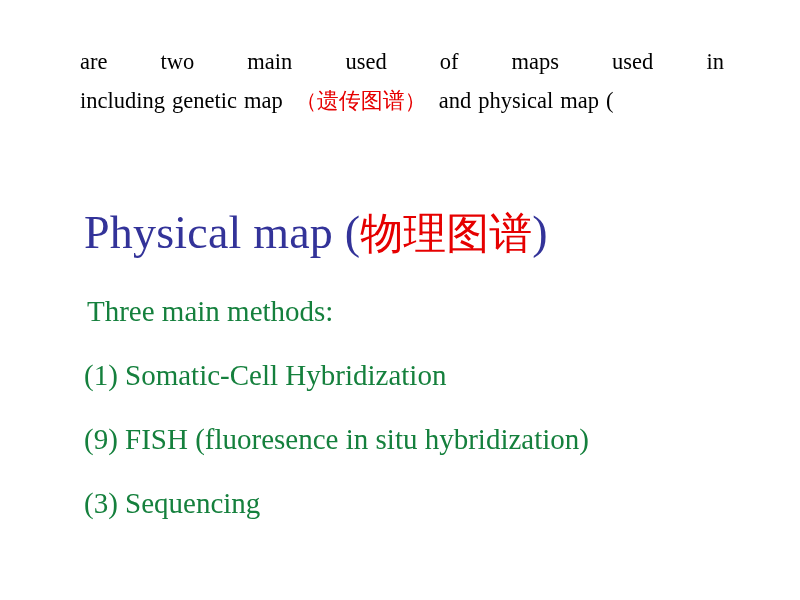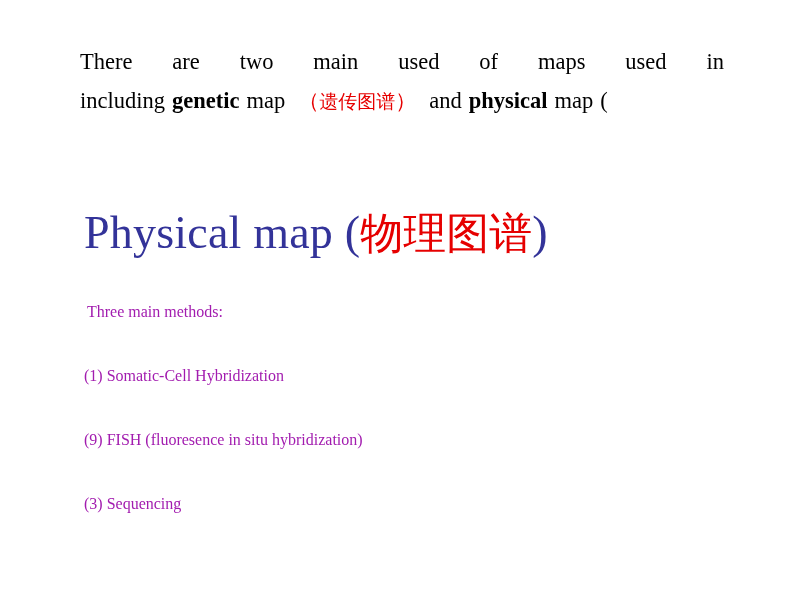--- a/index.html
+++ b/index.html
@@ -41,26 +41,26 @@
   .intro > .line {
     display: block;
     white-space: nowrap;
   }
   .intro .line-justified {
     display: flex;
     justify-content: space-between;
     white-space: nowrap;
   }
   .bold {
-    font-weight: bold;
+    font-weight: normal;
   }
   .cn-red {
     color: #e60000;
     font-family: "DejaVu Sans", "Liberation Sans", sans-serif;
-    font-size: 19px;
+    font-size: 22px;
   }
   .paren-red {
     color: #e60000;
     font-family: "DejaVu Sans", "Liberation Sans", sans-serif;
     font-size: 21px;
   }
   .gap-wide {
     display: inline-block;
     width: 13px;
   }
@@ -91,44 +91,43 @@
   }
 
   
   .methods {
     position: absolute;
     left: 84px;
     top: 300px;
     width: 660px;
   }
   .methods .m-line {
-    font-size: 16px;
+    font-size: 29px;
     line-height: 23px;
-    color: #a21caf;
+    color: #15803d;
     white-space: nowrap;
     margin-bottom: 41px;
   }
   .methods .m-line:last-child {
     margin-bottom: 11px;
   }
   .methods .m-intro {
     padding-left: 3px;
   }
   .italic {
   }
 </style>
 </head>
 <body>
 
 <div class="slide">
 
   <div class="intro">
 
     <span class="line line-justified">
-      <span>There</span>
       <span>are</span>
       <span>two</span>
       <span>main</span>
       <span>used</span>
       <span>of</span>
       <span>maps</span>
       <span>used</span>
       <span>in</span>
     </span>
 

